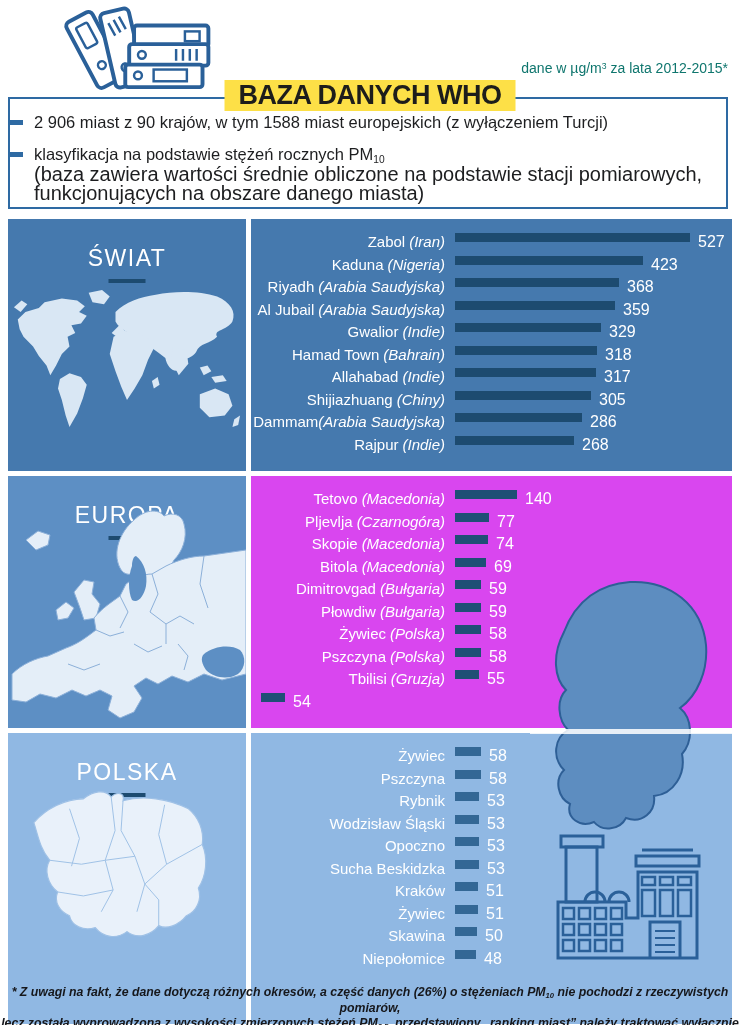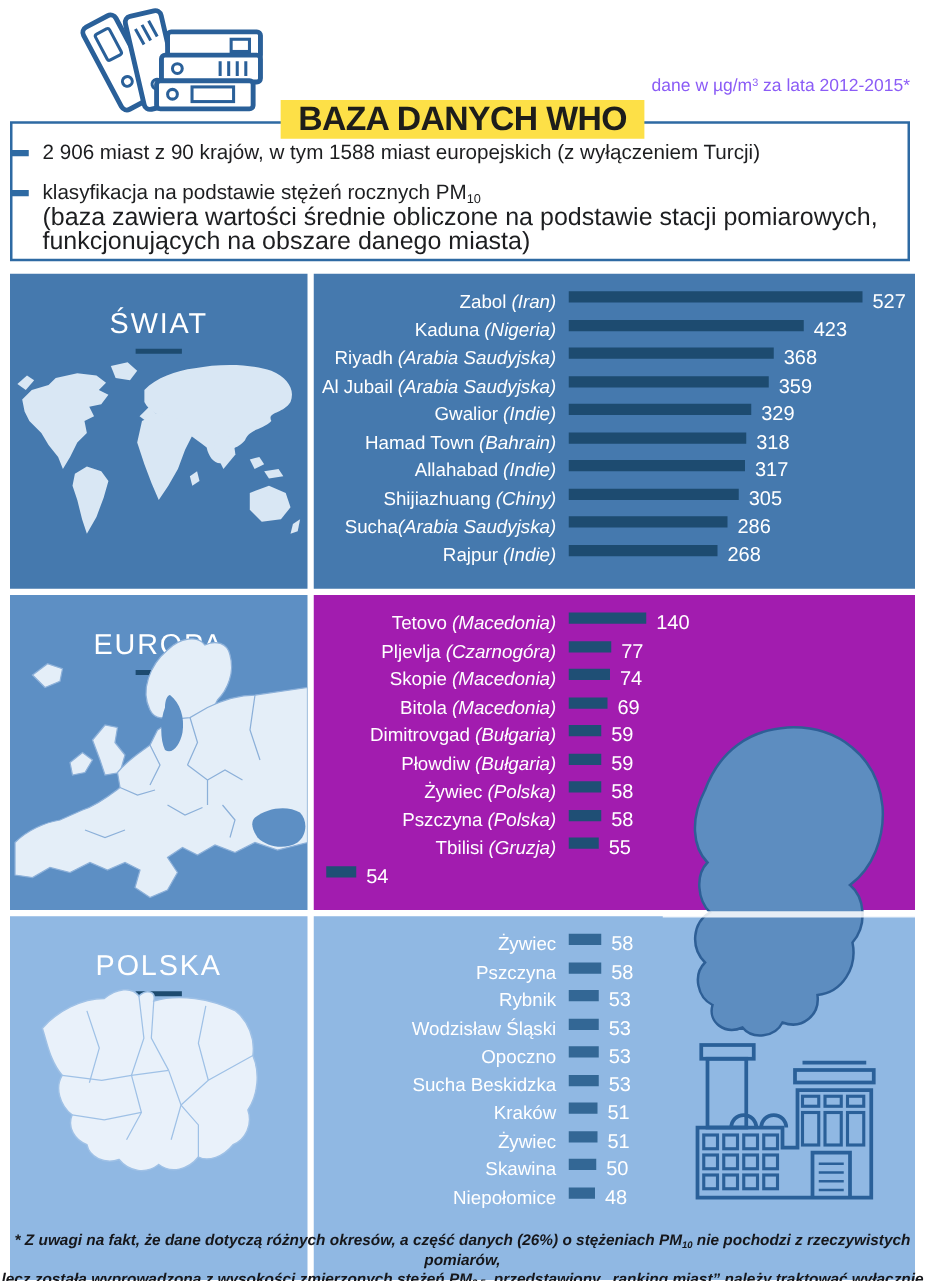--- a/index.html
+++ b/index.html
@@ -10,21 +10,21 @@
   .sub{font-size:0.62em;position:relative;top:0.28em}
   .sup{font-size:0.62em;position:relative;top:-0.45em}
 
   
   .binders{position:absolute;left:62px;top:5px;width:150px;height:88px}
   .title{
     position:absolute;top:80px;left:50%;transform:translateX(-50%);
     background:#fde047;padding:0 14px;font-size:27px;font-weight:bold;
     letter-spacing:-0.5px;color:#1d1d1b;white-space:nowrap;z-index:2;
   }
-  .unit-note{position:absolute;top:60px;right:12px;font-size:14px;color:#8b5cf6;white-space:nowrap}
+  .unit-note{position:absolute;top:60px;right:12px;font-size:14px;color:#0f766e;white-space:nowrap}
 
   
   .info-box{position:absolute;left:8px;top:97px;width:720px;height:112px;border:2px solid #2e6aa3;box-sizing:border-box}
   .dash{position:absolute;left:-2px;width:15px;height:5px;background:#2e6aa3}
   .d1{top:21px}.d2{top:53px}
   .bullet{position:absolute;left:24px;font-size:16.5px;line-height:20px;white-space:nowrap}
   .b1{top:13px}.b2{top:45px}
   .note{position:absolute;left:24px;top:66px;width:692px;font-size:20px;line-height:19px;}
 
   
@@ -161,21 +161,21 @@
     <div class="val">317</div>
   </div>
 
   <div class="row">
     <div class="label-col"><span>Shijiazhuang</span><span class="country gap">(Chiny)</span></div>
     <div class="bar" style="width: 136px; background: rgb(29, 75, 112);"></div>
     <div class="val">305</div>
   </div>
 
   <div class="row">
-    <div class="label-col"><span>Sucha</span><span class="country">(Arabia Saudyjska)</span></div>
+    <div class="label-col"><span>Dammam</span><span class="country">(Arabia Saudyjska)</span></div>
     <div class="bar" style="width: 127px; background: rgb(29, 75, 112);"></div>
     <div class="val">286</div>
   </div>
 
   <div class="row">
     <div class="label-col"><span>Rajpur</span><span class="country gap">(Indie)</span></div>
     <div class="bar" style="width: 119px; background: rgb(29, 75, 112);"></div>
     <div class="val">268</div>
   </div>
 </div>
@@ -204,21 +204,21 @@
           <path d="M144,70 L150,90 L142,108"></path>
           <path d="M158,120 L172,112 L186,120"></path>
           <path d="M126,140 L140,148 L154,142"></path>
           <path d="M60,160 L76,166 L92,160"></path>
           <path d="M170,140 L180,152 L176,166"></path>
           <path d="M196,52 L192,80 L200,104"></path>
           <path d="M142,108 L158,120 L158,140"></path>
         </g>
       </svg>
     </div>
-    <div class="right-panel panel" style="background: #a21caf;">
+    <div class="right-panel panel" style="background: #d946ef;">
       <div class="rows">
   <div class="row">
     <div class="label-col"><span>Tetovo</span><span class="country gap">(Macedonia)</span></div>
     <div class="bar" style="width: 62px; background: rgb(31, 79, 117);"></div>
     <div class="val">140</div>
   </div>
 
   <div class="row">
     <div class="label-col"><span>Pljevlja</span><span class="country gap">(Czarnogóra)</span></div>
     <div class="bar" style="width: 34px; background: rgb(31, 79, 117);"></div>

